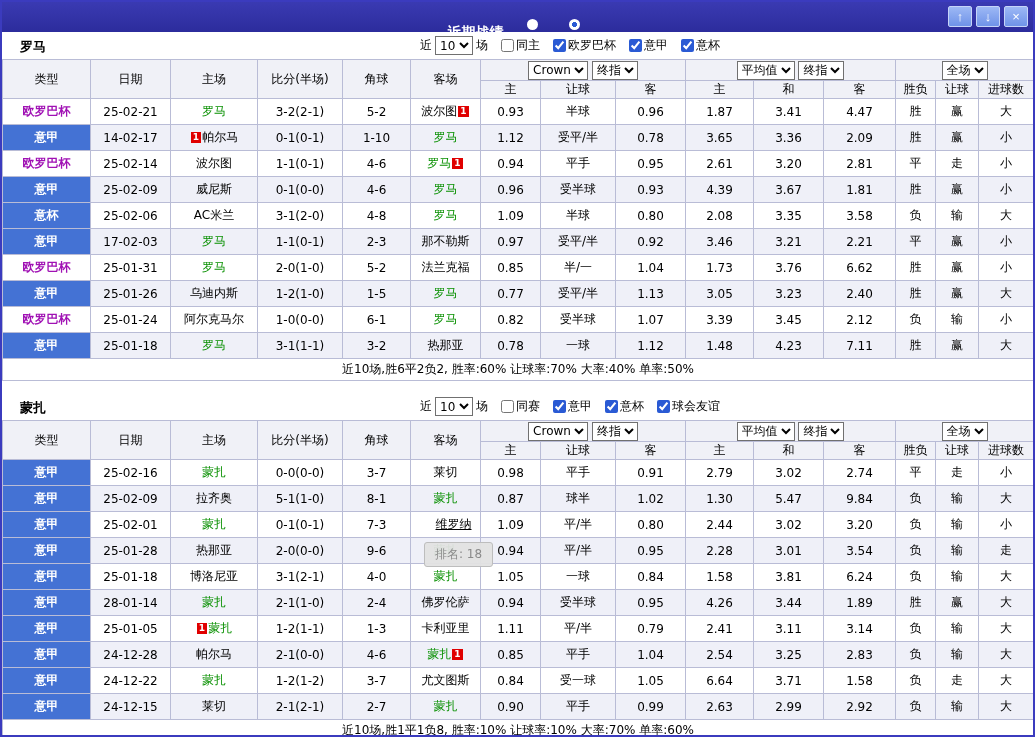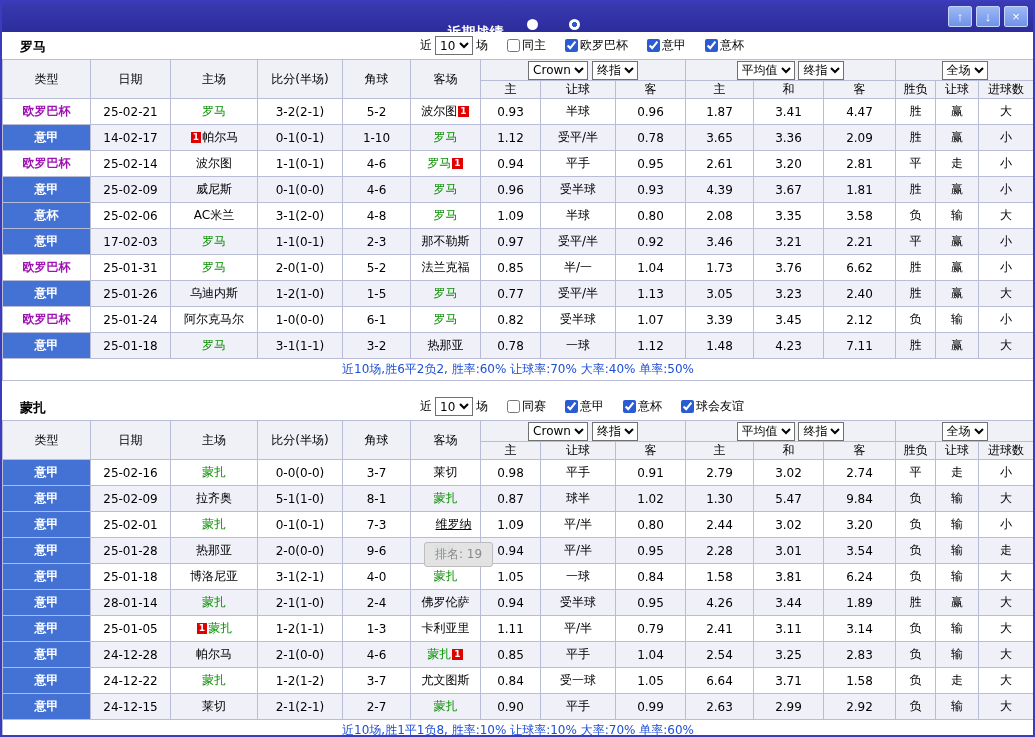--- a/index.html
+++ b/index.html
@@ -42,21 +42,21 @@
   }
   
   .section-bar {
     height:27px; position:relative; font-size:12px; background:#fff;
   }
   .team-label { position:absolute; left:18px; top:6px; font-weight:bold; font-size:13px; color:#000; }
   .filters {
     position:absolute; left:418px; top:3px; height:21px;
     display:flex; align-items:center; gap:3px; white-space:nowrap;
   }
-  .filters label { display:inline-flex; align-items:center; margin-left:16px; cursor:pointer; }
+  .filters label { display:inline-flex; align-items:center; margin-left:10px; cursor:pointer; }
   input[type=checkbox] { width:13px; height:13px; margin:0 2px 0 0; accent-color:#2a5ad4; }
   select {
     font-size:12px; height:19px; border:1px solid #707070; background:#fff;
     font-family:"DejaVu Sans", sans-serif;
   }
   
   table.grid {
     width:1031px; border-collapse:collapse; table-layout:fixed;
     font-size:12px; text-align:center;
   }
@@ -77,21 +77,21 @@
   .t-under { text-decoration:underline;padding-left:16px; }
   .c-red { color:#e00000; }
   .c-green { color:#089000; }
   .c-blue { color:#0013d6; }
   .card {
     display:inline-block; background:#e00000; color:#fff;
     font-size:9px; line-height:11px; padding:0 2px; margin:0 1px;
     vertical-align:1px; font-weight:bold;
   }
   tfoot td.summary {
-    height:22px; color:#1d4ed8; background:#fff; font-size:12px;
+    height:22px; color:#000000; background:#fff; font-size:12px;
   }
   .section2 { margin-top:12px; }
   
   .tooltip {
     position:absolute; left:422px; top:540px;
     background:rgba(225,225,225,0.95); border:1px solid #bdbdbd;
     border-radius:3px; padding:3px 10px; font-size:12px; color:#8a8a8a;
     z-index:5;
   }
 </style>
@@ -622,15 +622,15 @@
           </tr>
         </tbody>
       <tfoot>
         <tr>
             <td colspan="15" class="summary">近10场,胜1平1负8, 胜率:10% 让球率:10% 大率:70% 单率:60%</td>
           </tr>
       </tfoot>
     </table>
   </div>
 
-  <div class="tooltip">排名: 19</div>
+  <div class="tooltip">排名: 18</div>
 
 </div>
 
 </body></html>

